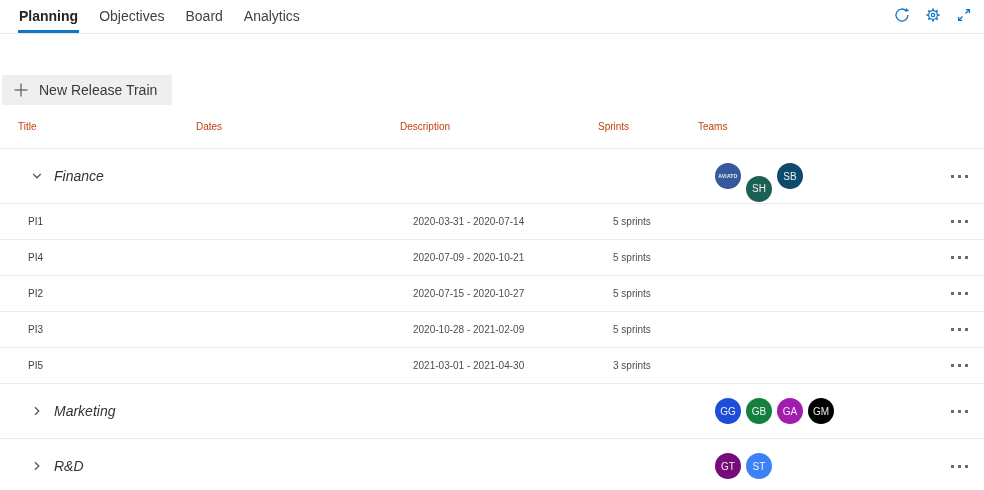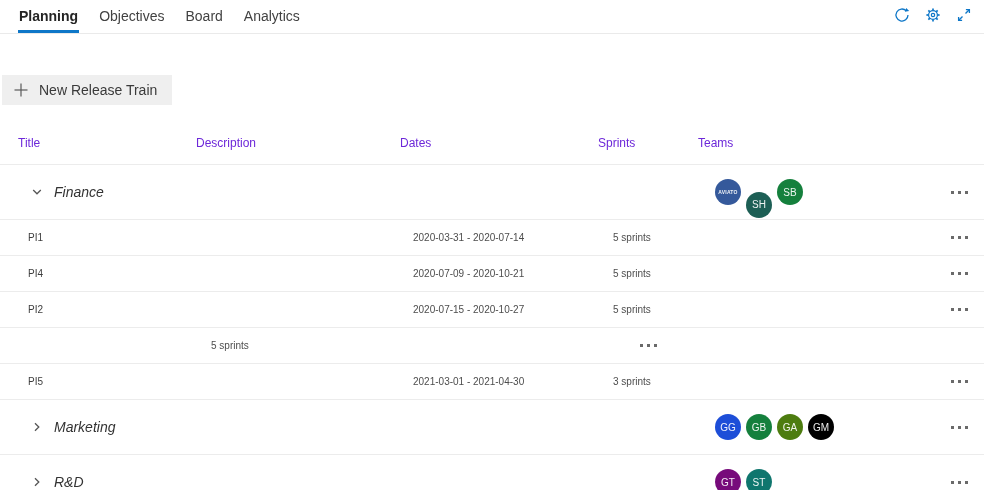--- a/index.html
+++ b/index.html
@@ -23,37 +23,37 @@
     background: none; border: none; cursor: pointer;
     font-family: "Liberation Sans", sans-serif;
     font-size: 14px; color: #424242;
     padding: 8px 1px 6px; border-bottom: 3px solid transparent;
   }
   .tab.active { color: #242424; font-weight: 700; border-bottom-color: var(--accent); }
   .tab-actions { display: flex; gap: 11px; padding-top: 5px; }
   .iconbtn { background: none; border: none; padding: 2px; cursor: pointer; color: var(--accent); line-height: 0; }
 
   
-  .toolbar { margin: 41px 0 16px 2px; height: 30px; }
+  .toolbar { margin: 41px 0 0 2px; height: 30px; }
   .new-btn {
     display: inline-flex; align-items: center; gap: 10px;
     height: 30px; padding: 0 15px 0 11px;
     background: #efefef; border: none; cursor: pointer;
     font-family: "Liberation Sans", sans-serif;
     font-size: 14px; color: #3a3a3a;
   }
   .new-btn .plus { line-height: 0; color: #595959; }
 
   
   .grid-row, .thead {
     display: grid;
     grid-template-columns: 196px 204px 198px 100px 236px 50px;
     align-items: center;
   }
-  .thead { height: 43px; font-size: 12px; color: #6d28d9; }
+  .thead { height: 43px; font-size: 10px; color: #c2410c; }
   .thead .c-title { padding-left: 18px; }
 
   .group-row { height: 55px; border-top: 1px solid var(--line); cursor: pointer; font-size: 14px; color: #333; }
   .title-cell { display: flex; align-items: center; gap: 10px; padding-left: 30px; font-style: italic; }
   .chev { width: 14px; height: 14px; color: #565656; line-height: 0; flex: 0 0 auto; }
 
   .pi-row { height: 36px; border-top: 1px solid var(--line); font-size: 10px; color: #3d3d3d; }
   .pi-title { padding-left: 28px; }
   .pi-dates { padding-left: 13px; color: #4d4d4d; }
   .pi-sprints { padding-left: 15px; color: #4d4d4d; }
@@ -131,22 +131,22 @@
           <line x1="8" y1="1.5" x2="8" y2="14.5"></line>
             <line x1="1.5" y1="8" x2="14.5" y2="8"></line>
         </svg>
       </span>
       <span>New Release Train</span>
     </button>
   </div>
 
   <div class="thead">
     <div class="c-title">Title</div>
+    <div>Dates</div>
     <div>Description</div>
-    <div>Dates</div>
     <div>Sprints</div>
     <div>Teams</div>
     <div></div>
   </div>
 
   <div>
       <div class="grid-row group-row">
     <div class="title-cell">
       <span class="chev">
         <svg width="14" height="14" viewBox="0 0 14 14" fill="none" stroke="currentColor" stroke-width="1.3">
@@ -155,21 +155,21 @@
       </span>
 
       <span>Finance</span>
     </div>
     <div></div>
         <div></div>
         <div></div>
     <div class="teams-cell">
           <span class="avatar logo" style="background: rgb(53, 89, 155);">AVIATO</span>
           <span class="avatar" style="background: rgb(29, 95, 85); margin-top: 25px;">SH</span>
-          <span class="avatar" style="background: #15803d;">SB</span>
+          <span class="avatar" style="background: #0c4a6e;">SB</span>
         </div>
     <div class="more-cell">
       <button class="more-btn">
             <i></i>
             <i></i>
             <i></i>
           </button>
     </div>
   </div>
       <div class="grid-row pi-row">
@@ -208,21 +208,23 @@
     <div class="teams-cell"></div>
     <div class="more-cell">
       <button class="more-btn">
             <i></i>
             <i></i>
             <i></i>
           </button>
     </div>
   </div>
       <div class="grid-row pi-row">
-    <div></div>
+    <div class="pi-title">PI3</div>
+    <div></div>
+    <div class="pi-dates">2020-10-28 - 2021-02-09</div>
     <div class="pi-sprints">5 sprints</div>
     <div class="teams-cell"></div>
     <div class="more-cell">
       <button class="more-btn">
             <i></i>
             <i></i>
             <i></i>
           </button>
     </div>
   </div>
@@ -249,21 +251,21 @@
         </svg>
       </span>
       <span>Marketing</span>
     </div>
     <div></div>
         <div></div>
         <div></div>
     <div class="teams-cell">
           <span class="avatar" style="background: #1d4ed8;">GG</span>
           <span class="avatar" style="background: #15803d;">GB</span>
-          <span class="avatar" style="background: #4d7c0f;">GA</span>
+          <span class="avatar" style="background: #a21caf;">GA</span>
           <span class="avatar" style="background: #000000;">GM</span>
         </div>
     <div class="more-cell">
       <button class="more-btn">
             <i></i>
             <i></i>
             <i></i>
           </button>
     </div>
   </div>
@@ -275,21 +277,21 @@
           <path d="M5 3.2 L8.8 7 L5 10.8"></path>
         </svg>
       </span>
       <span>R&amp;D</span>
     </div>
     <div></div>
         <div></div>
         <div></div>
     <div class="teams-cell">
           <span class="avatar" style="background: rgb(119, 11, 123);">GT</span>
-          <span class="avatar" style="background: #0f766e;">ST</span>
+          <span class="avatar" style="background: #3b82f6;">ST</span>
         </div>
     <div class="more-cell">
       <button class="more-btn">
             <i></i>
             <i></i>
             <i></i>
           </button>
     </div>
   </div>
     </div>

